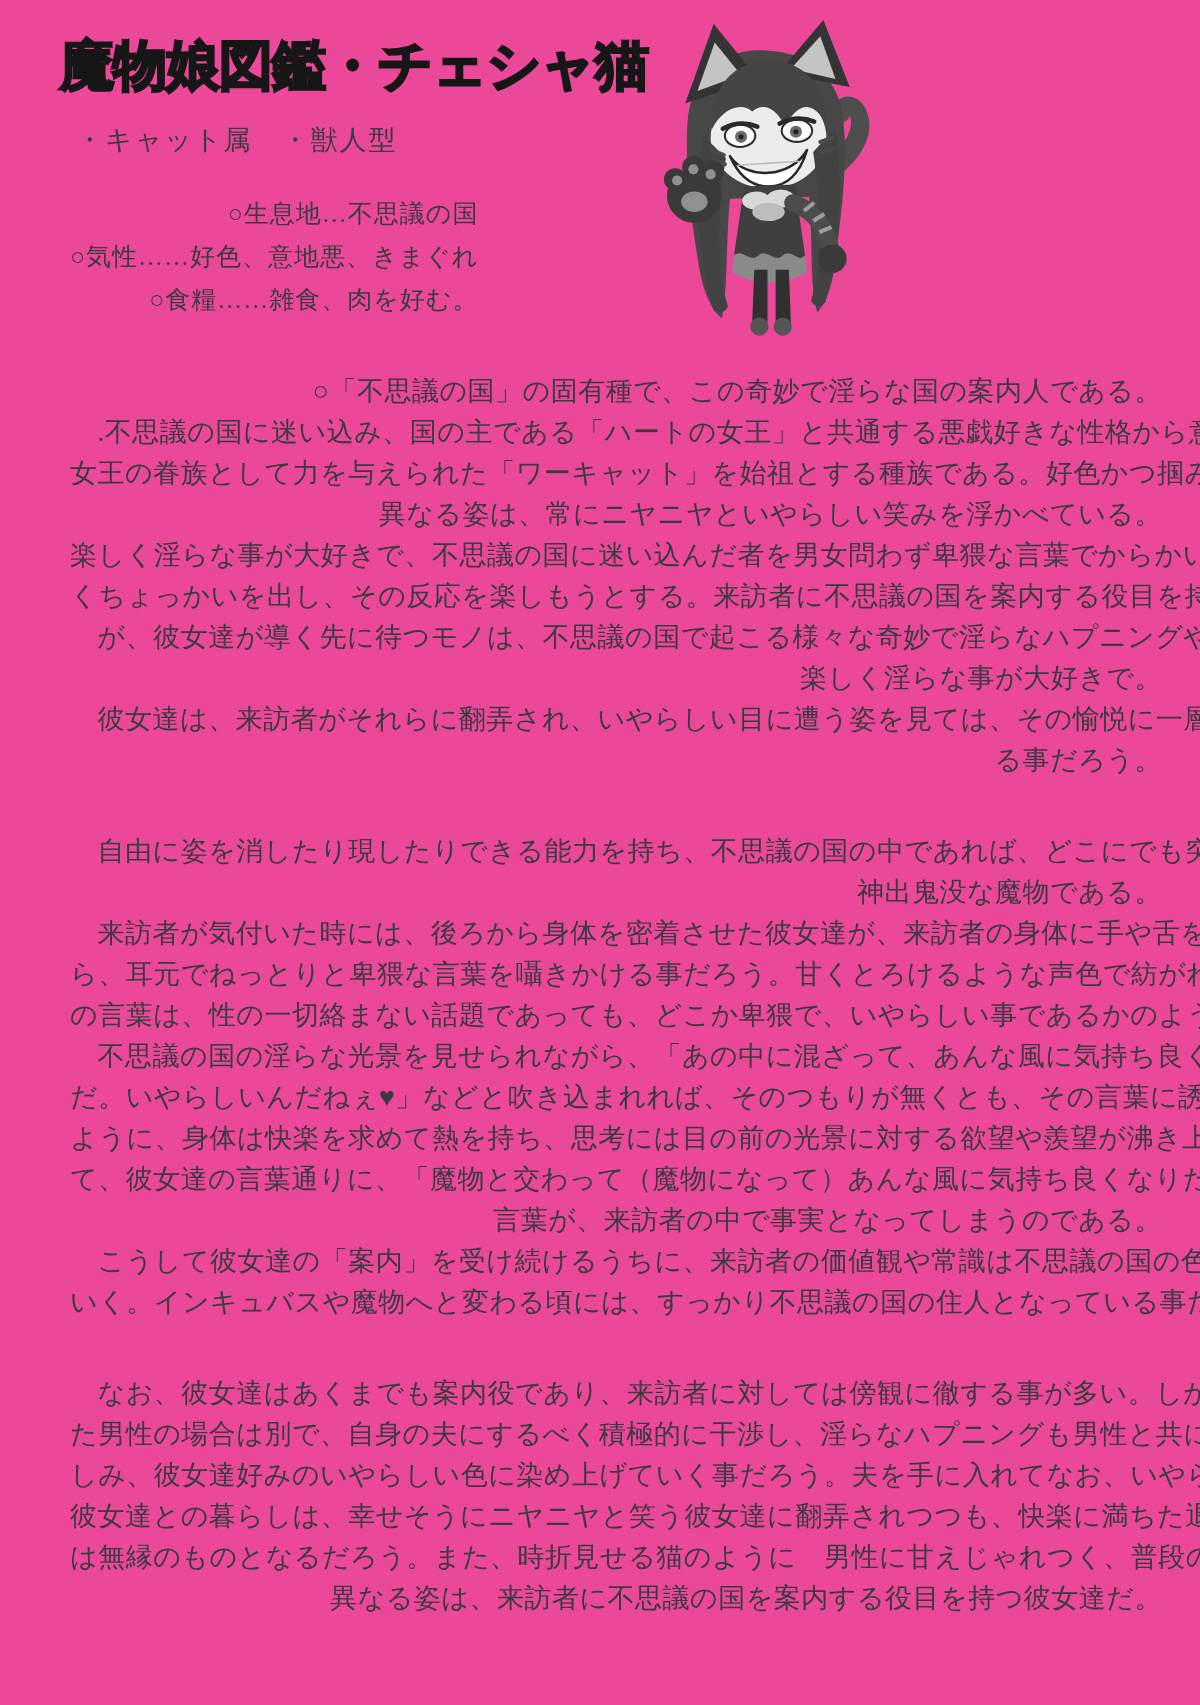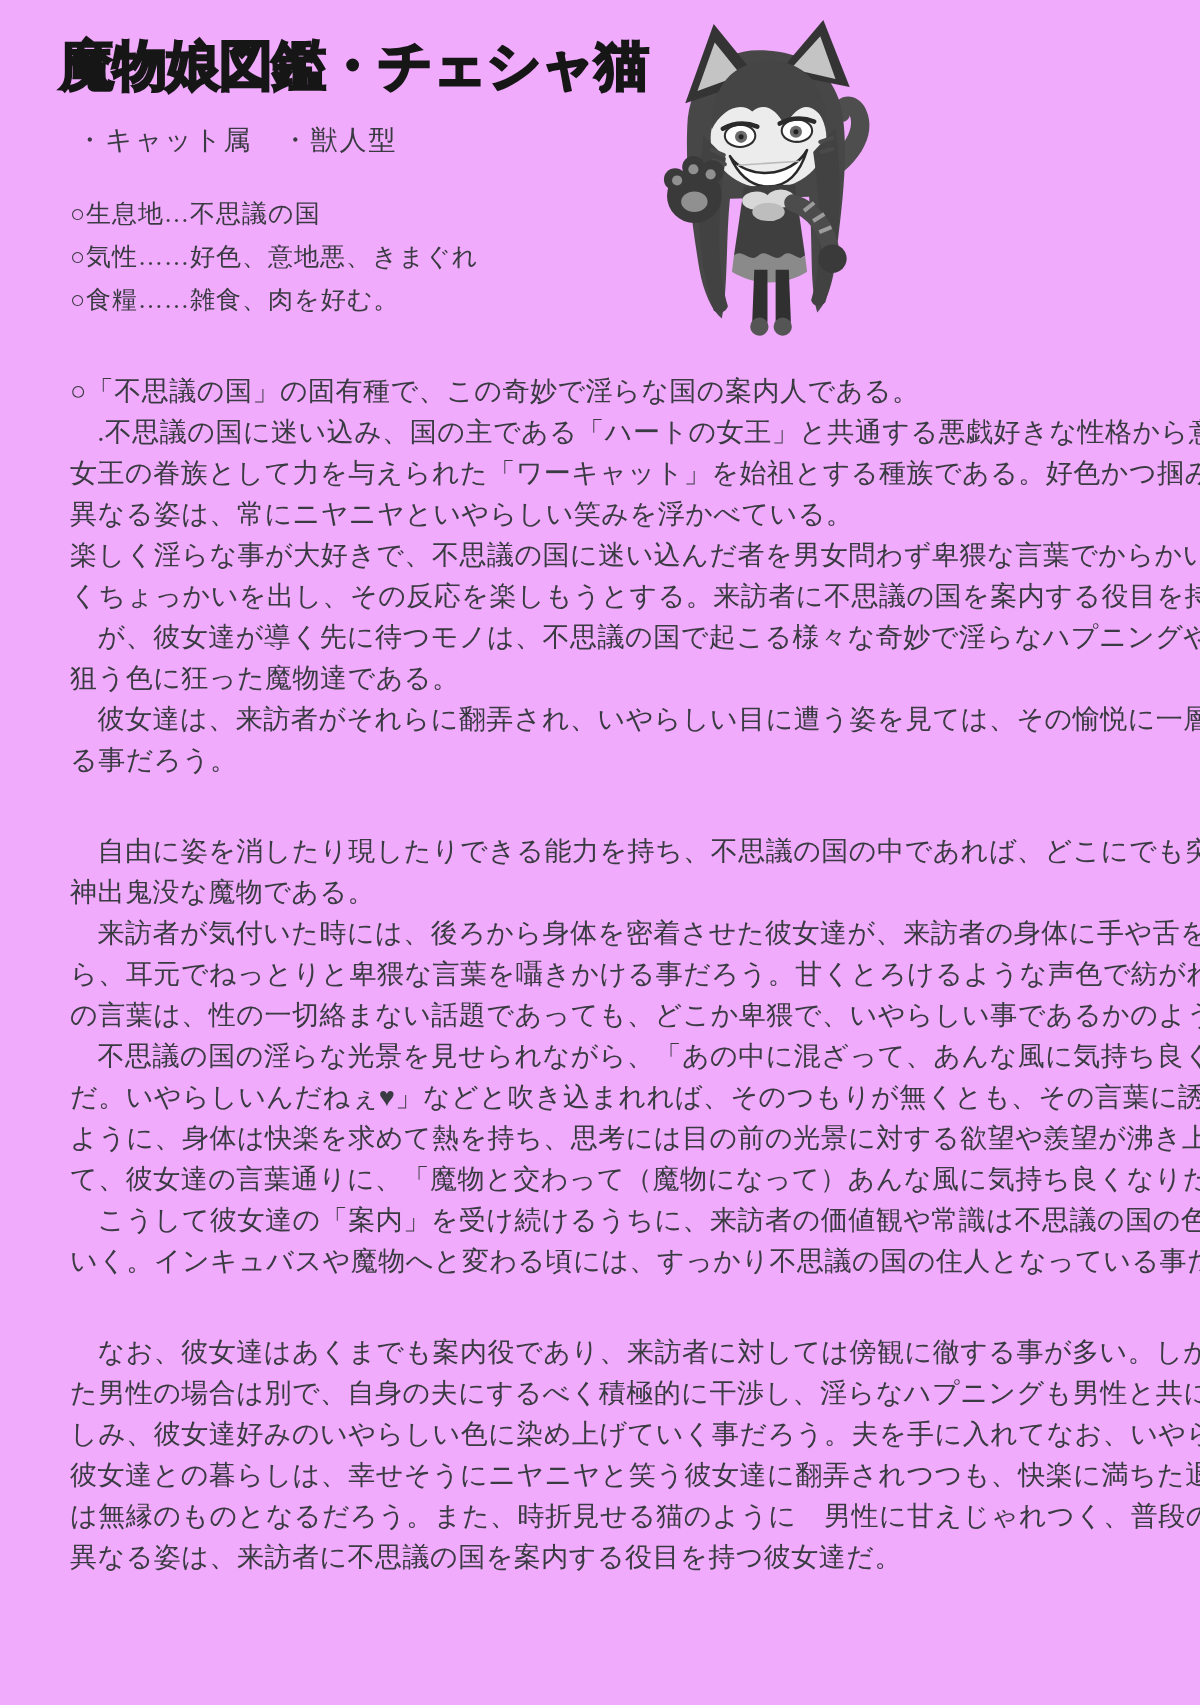--- a/index.html
+++ b/index.html
@@ -62,21 +62,21 @@
     left: 636px;
     top: 16px;
     width: 265px;
     height: 335px;
   }
   .illustration svg { display: block; }
 </style>
 </head>
 <body>
 
-<div class="page" style="background: #f0abfc; color: rgb(58, 58, 66);">
+<div class="page" style="background: #ec4899; color: rgb(58, 58, 66); text-align: right;">
 
   <h1 class="title" style="color: rgb(22, 22, 22);">魔物娘図鑑・チェシャ猫</h1>
 
   <div class="classification">・キャット属　・獣人型</div>
 
   <div class="illustration">
     <svg viewBox="0 0 260 330" width="265" height="335" xmlns="http://www.w3.org/2000/svg">
 
       <path d="M178,170 C218,150 238,118 226,92 C218,74 196,76 194,92 C192,106 208,108 210,98 C216,112 202,136 170,154 Z" fill="#4e4e4e"></path>
 
@@ -144,34 +144,35 @@
 
   <div class="body-text">
       <div class="section">
         <div class="line">○「不思議の国」の固有種で、この奇妙で淫らな国の案内人である。</div>
         <div class="line">　.不思議の国に迷い込み、国の主である「ハートの女王」と共通する悪戯好きな性格から意気投合し、</div>
         <div class="line">女王の眷族として力を与えられた「ワーキャット」を始祖とする種族である。好色かつ掴みどころの無</div>
         <div class="line">異なる姿は、常にニヤニヤといやらしい笑みを浮かべている。</div>
         <div class="line">楽しく淫らな事が大好きで、不思議の国に迷い込んだ者を男女問わず卑猥な言葉でからかい、いやらし</div>
         <div class="line">くちょっかいを出し、その反応を楽しもうとする。来訪者に不思議の国を案内する役目を持つ彼女達だ</div>
         <div class="line">　が、彼女達が導く先に待つモノは、不思議の国で起こる様々な奇妙で淫らなハプニングや、来訪者を</div>
-        <div class="line">狙う色に狂った魔物達である。</div>
+        <div class="line">楽しく淫らな事が大好きで。</div>
         <div class="line">　彼女達は、来訪者がそれらに翻弄され、いやらしい目に遭う姿を見ては、その愉悦に一層笑みを深め</div>
         <div class="line">る事だろう。</div>
       </div>
       <div class="section">
         <div class="line">　自由に姿を消したり現したりできる能力を持ち、不思議の国の中であれば、どこにでも突然姿を現す</div>
         <div class="line">神出鬼没な魔物である。</div>
         <div class="line">　来訪者が気付いた時には、後ろから身体を密着させた彼女達が、来訪者の身体に手や舌を這わせなが</div>
         <div class="line">ら、耳元でねっとりと卑猥な言葉を囁きかける事だろう。甘くとろけるような声色で紡がれる彼女達</div>
         <div class="line">の言葉は、性の一切絡まない話題であっても、どこか卑猥で、いやらしい事であるかのように感じられ</div>
         <div class="line">　不思議の国の淫らな光景を見せられながら、「あの中に混ざって、あんな風に気持ち良くなりたいん</div>
         <div class="line">だ。いやらしいんだねぇ♥」などと吹き込まれれば、そのつもりが無くとも、その言葉に誘導されるかの</div>
         <div class="line">ように、身体は快楽を求めて熱を持ち、思考には目の前の光景に対する欲望や羨望が沸き上がる。そし</div>
         <div class="line">て、彼女達の言葉通りに、「魔物と交わって（魔物になって）あんな風に気持ち良くなりたい」という</div>
+        <div class="line">言葉が、来訪者の中で事実となってしまうのである。</div>
         <div class="line">　こうして彼女達の「案内」を受け続けるうちに、来訪者の価値観や常識は不思議の国の色に染まって</div>
         <div class="line">いく。インキュバスや魔物へと変わる頃には、すっかり不思議の国の住人となっている事だろう。</div>
       </div>
       <div class="section">
         <div class="line">　なお、彼女達はあくまでも案内役であり、来訪者に対しては傍観に徹する事が多い。しかし気に入っ</div>
         <div class="line">た男性の場合は別で、自身の夫にするべく積極的に干渉し、淫らなハプニングも男性と共に交わって愉</div>
         <div class="line">しみ、彼女達好みのいやらしい色に染め上げていく事だろう。夫を手に入れてなお、いやらしさを増す</div>
         <div class="line">彼女達との暮らしは、幸せそうにニヤニヤと笑う彼女達に翻弄されつつも、快楽に満ちた退屈と苦痛と</div>
         <div class="line">は無縁のものとなるだろう。また、時折見せる猫のように　男性に甘えじゃれつく、普段の彼女達とは</div>
         <div class="line">異なる姿は、来訪者に不思議の国を案内する役目を持つ彼女達だ。</div>

